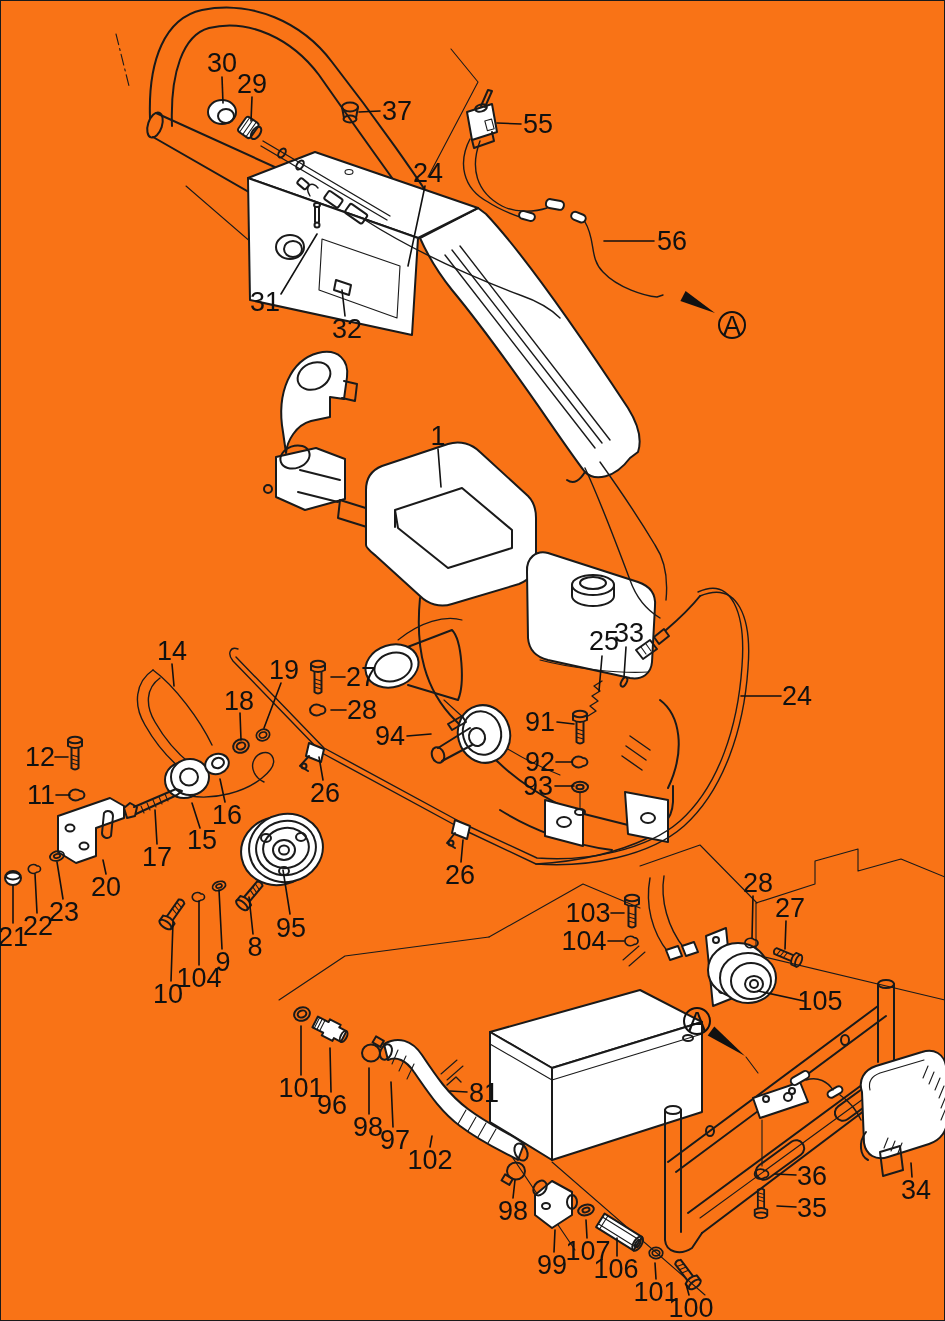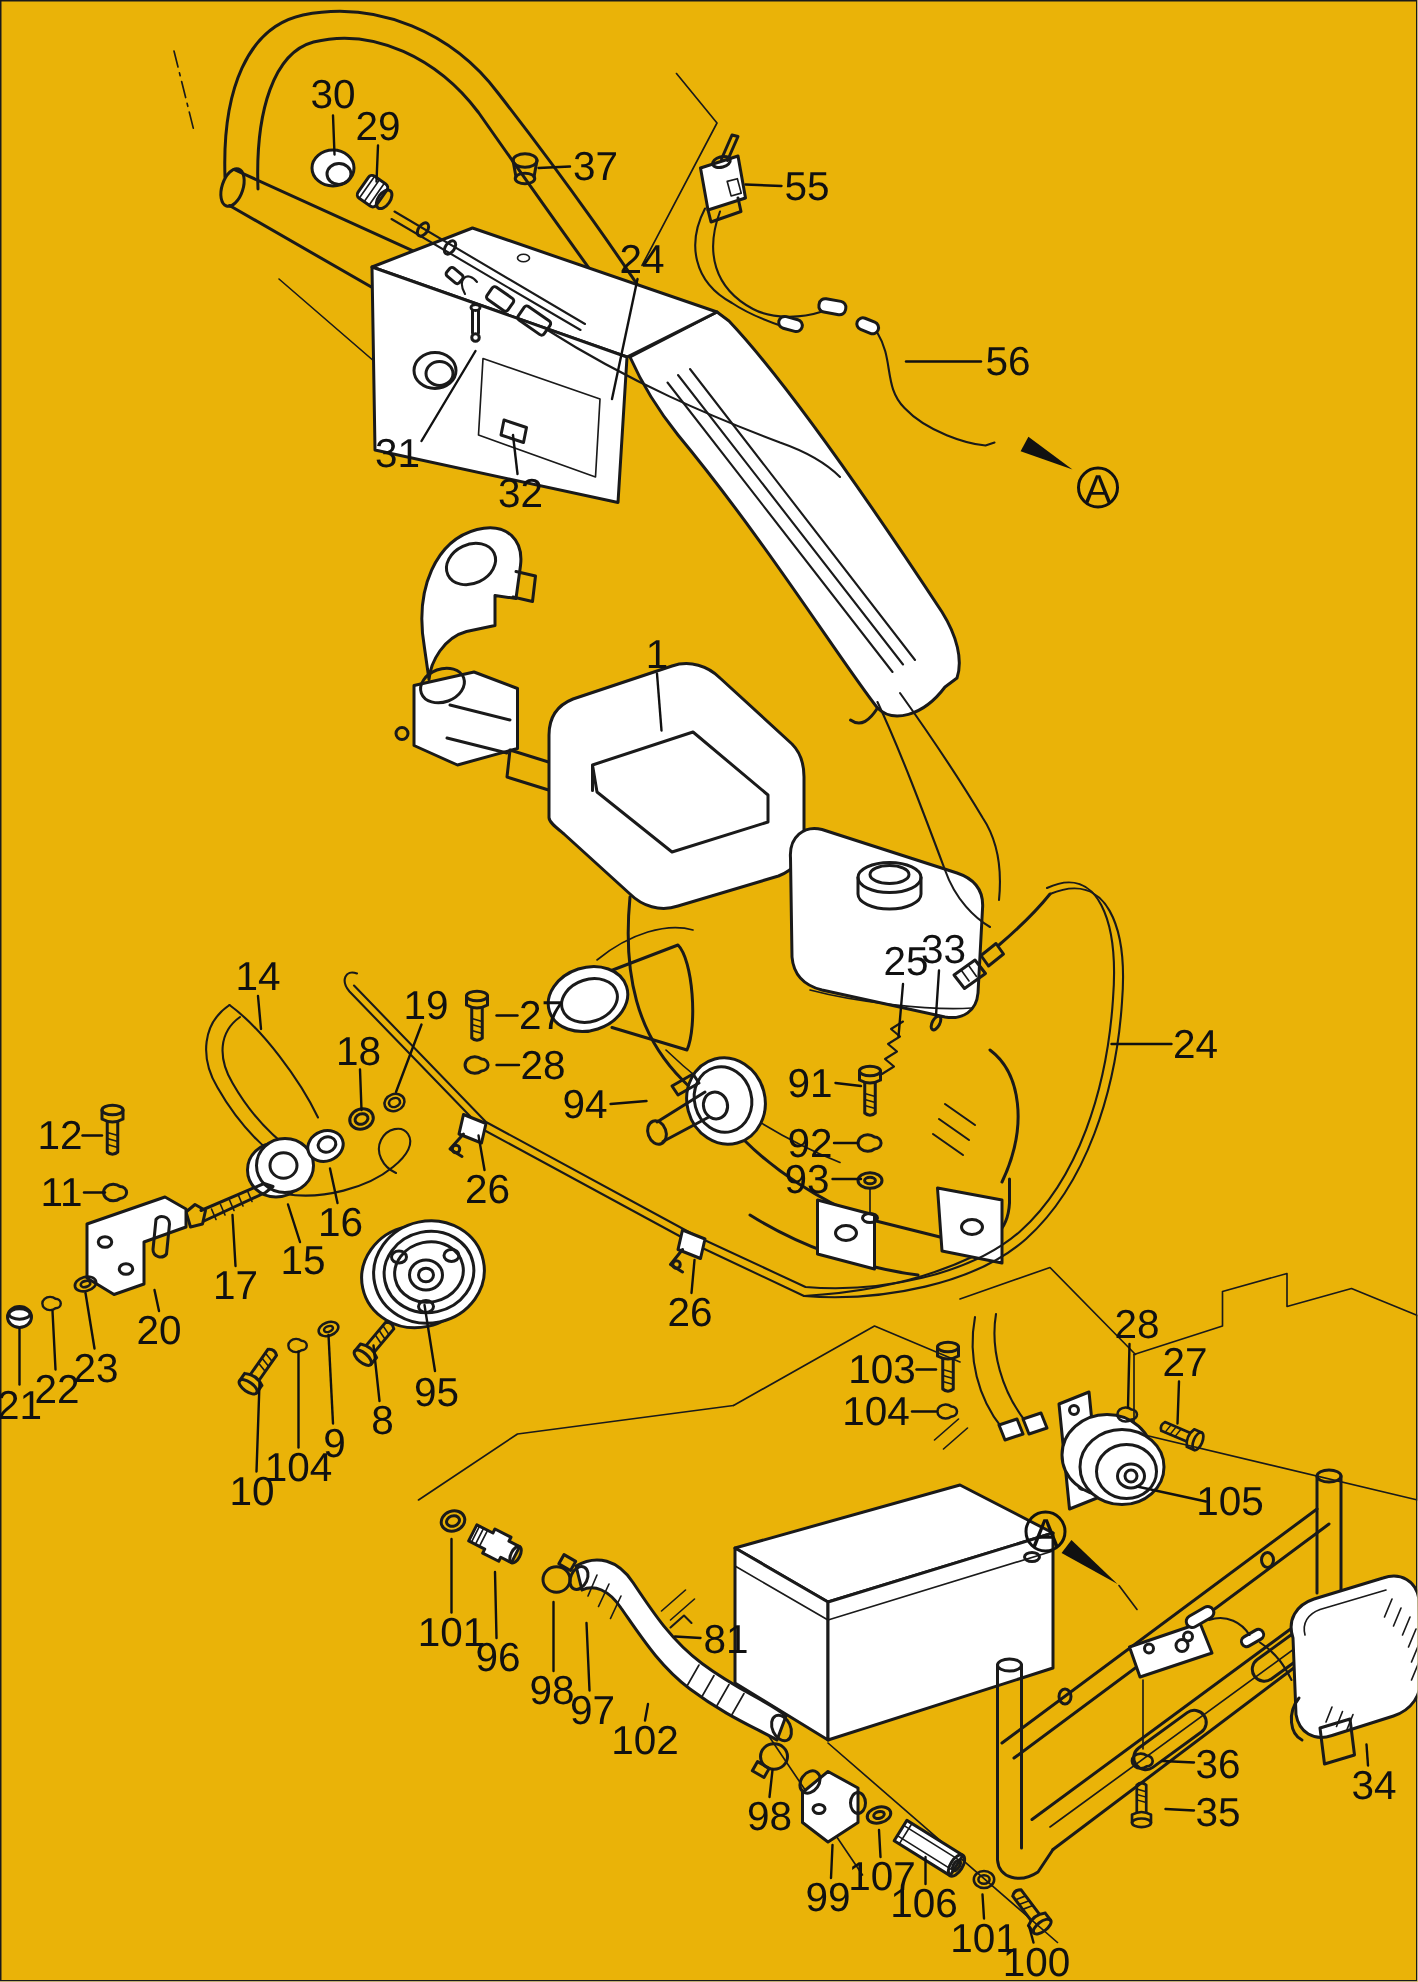--- a/index.html
+++ b/index.html
@@ -1,16 +1,16 @@
 <!DOCTYPE html>
 <html><head>
 <meta charset="utf-8">
 <style>
   html,body{margin:0;padding:0;background:#ffffff;}
-  .stage{position:relative;width:945px;height:1321px;background:#eab308;overflow:hidden;
+  .stage{position:relative;width:945px;height:1321px;background:#f97316;overflow:hidden;
          font-family:"Liberation Sans",sans-serif;}
   svg{position:absolute;left:0;top:0;}
   
   #drawing *{stroke:#1a1a1a;fill:none;stroke-width:2;stroke-linecap:round;stroke-linejoin:round;}
   #drawing .t{stroke-width:1.1;}          
   #drawing .m{stroke-width:1.4;}          
   #drawing .w{fill:#ffffff;}  
   #drawing .dd{stroke-dasharray:11 4 2 4;}
   #callout-layer text{font-family:"Liberation Sans",sans-serif;fill:#111111;
         font-size:27px;}

